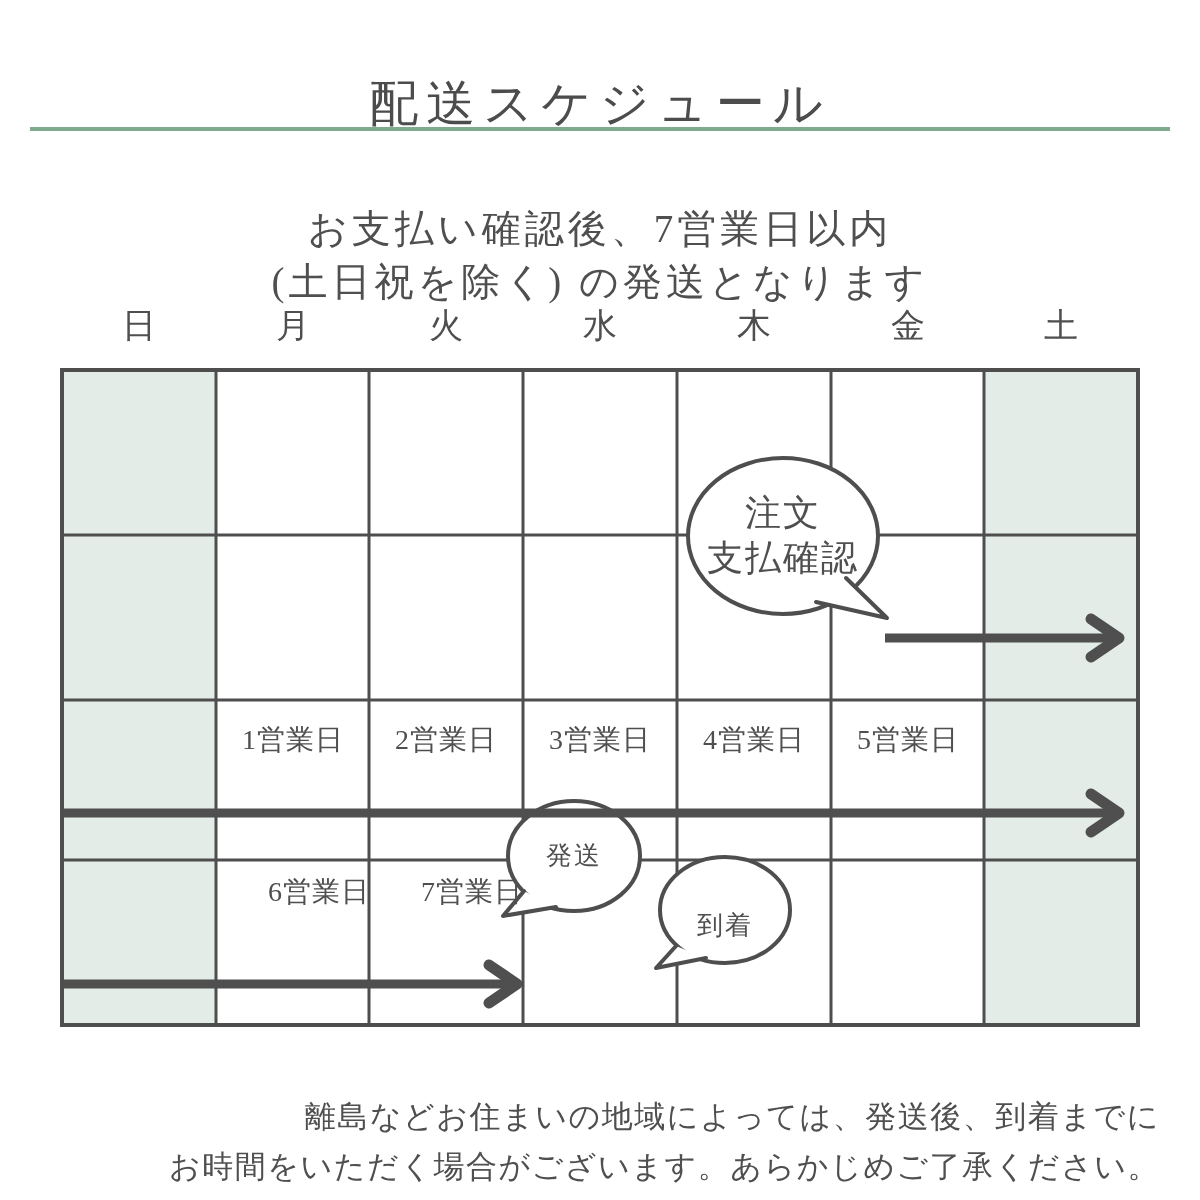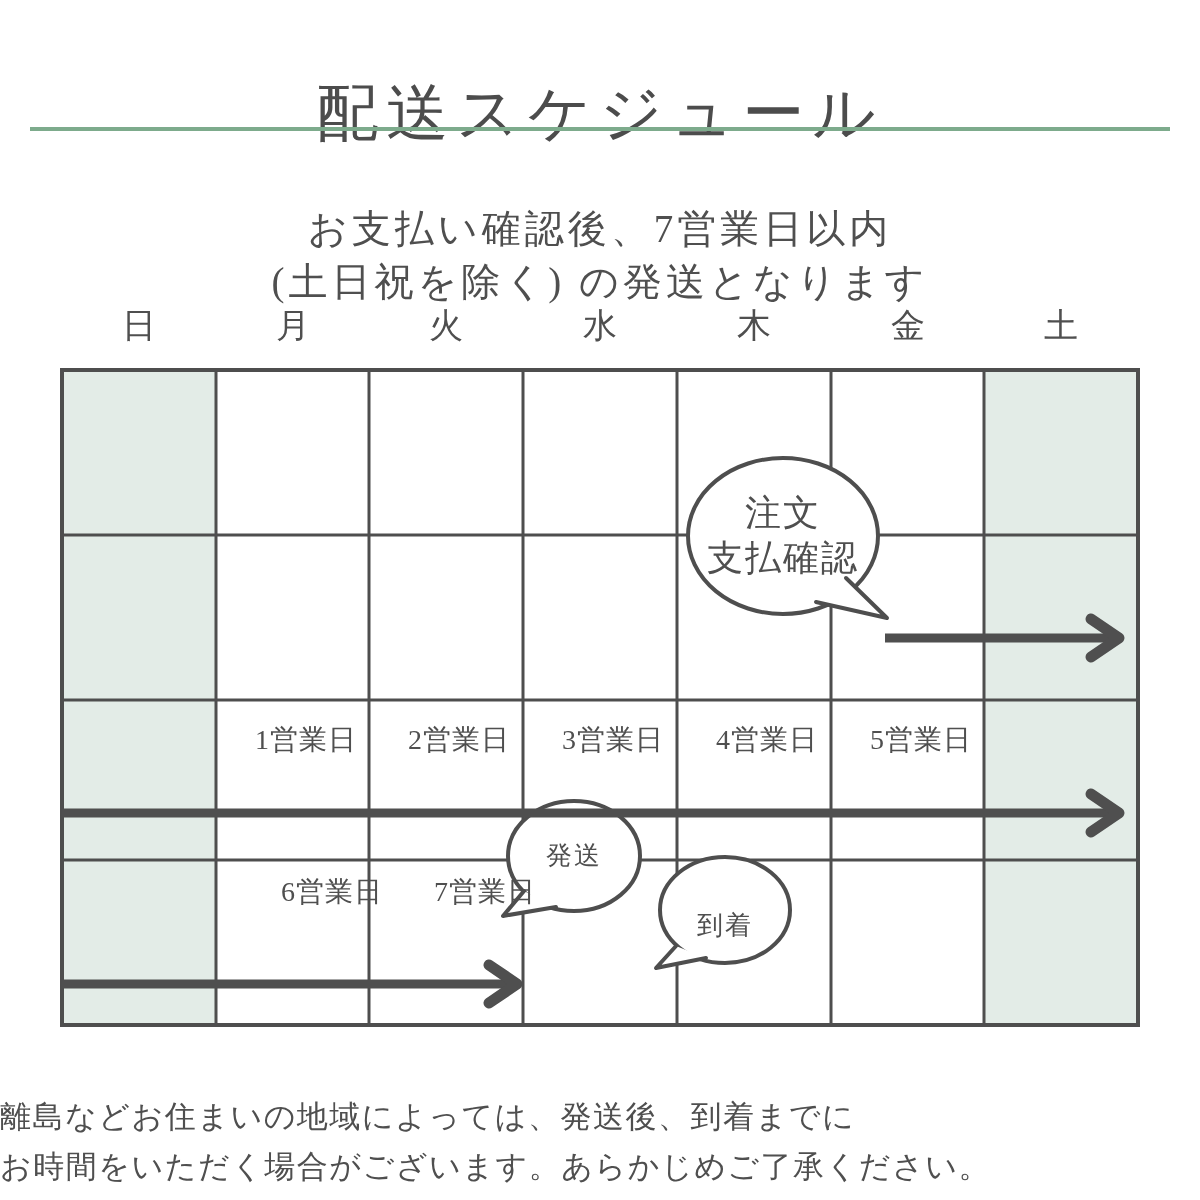--- a/index.html
+++ b/index.html
@@ -1,35 +1,35 @@
 <!DOCTYPE html>
 <html><head>
 <meta charset="utf-8">
 <style>
   html,body{margin:0;padding:0;background:#ffffff;}
   .page{position:relative;width:1200px;height:1200px;background:#ffffff;overflow:hidden;
         font-family:"Liberation Serif","DejaVu Serif",serif;color:#4c4c4c;}
   .abs{position:absolute;}
-  .page-title{top:38px;left:0;width:1200px;text-align:center;font-size:62px;font-weight:500;
+  .page-title{top:38px;left:0;width:1200px;text-align:center;font-size:49px;font-weight:500;
               letter-spacing:8px;color:#4c4c4c;line-height:66px;}
   .divider{top:127px;left:30px;width:1140px;height:4px;background:#7dab8c;}
   .subtitle{top:163px;left:0;width:1200px;text-align:center;font-size:39px;font-weight:500;
             letter-spacing:4px;line-height:53px;color:#4f4f4f;}
   .day-header{top:306px;height:38px;line-height:38px;text-align:center;width:154px;
               font-family:"Liberation Sans","DejaVu Sans",sans-serif;font-size:34px;color:#4f4f4f;}
   .svg-layer{top:0;left:0;}
   .cell-label{height:32px;line-height:32px;width:154px;text-align:center;font-size:28px;
-              letter-spacing:1px;color:#4f4f4f;padding-left:13px;}
+              letter-spacing:1px;color:#4f4f4f;}
   .row3{top:724px;}
   .row4{top:876px;text-align:right;}
   .bubble-text{text-align:center;color:#4f4f4f;}
   .bubble-order{top:491px;left:688px;width:190px;font-size:36px;line-height:45px;letter-spacing:2px;}
   .bubble-ship{top:840px;left:508px;width:132px;font-size:26px;line-height:32px;letter-spacing:2px;}
   .bubble-arrive{top:894px;left:660px;width:130px;font-size:26px;line-height:32px;letter-spacing:2px;margin-top:16px;}
-  .footer-note{top:1061px;left:0;width:1160px;text-align:left;font-size:31px;
+  .footer-note{top:1061px;left:0;width:1160px;text-align:right;font-size:31px;
                letter-spacing:1.5px;line-height:50px;color:#4f4f4f;}
 </style>
 </head>
 <body>
 
 <div class="page">
 
   <h1 class="abs page-title">配送スケジュール</h1>
   <div class="abs divider"></div>
 

